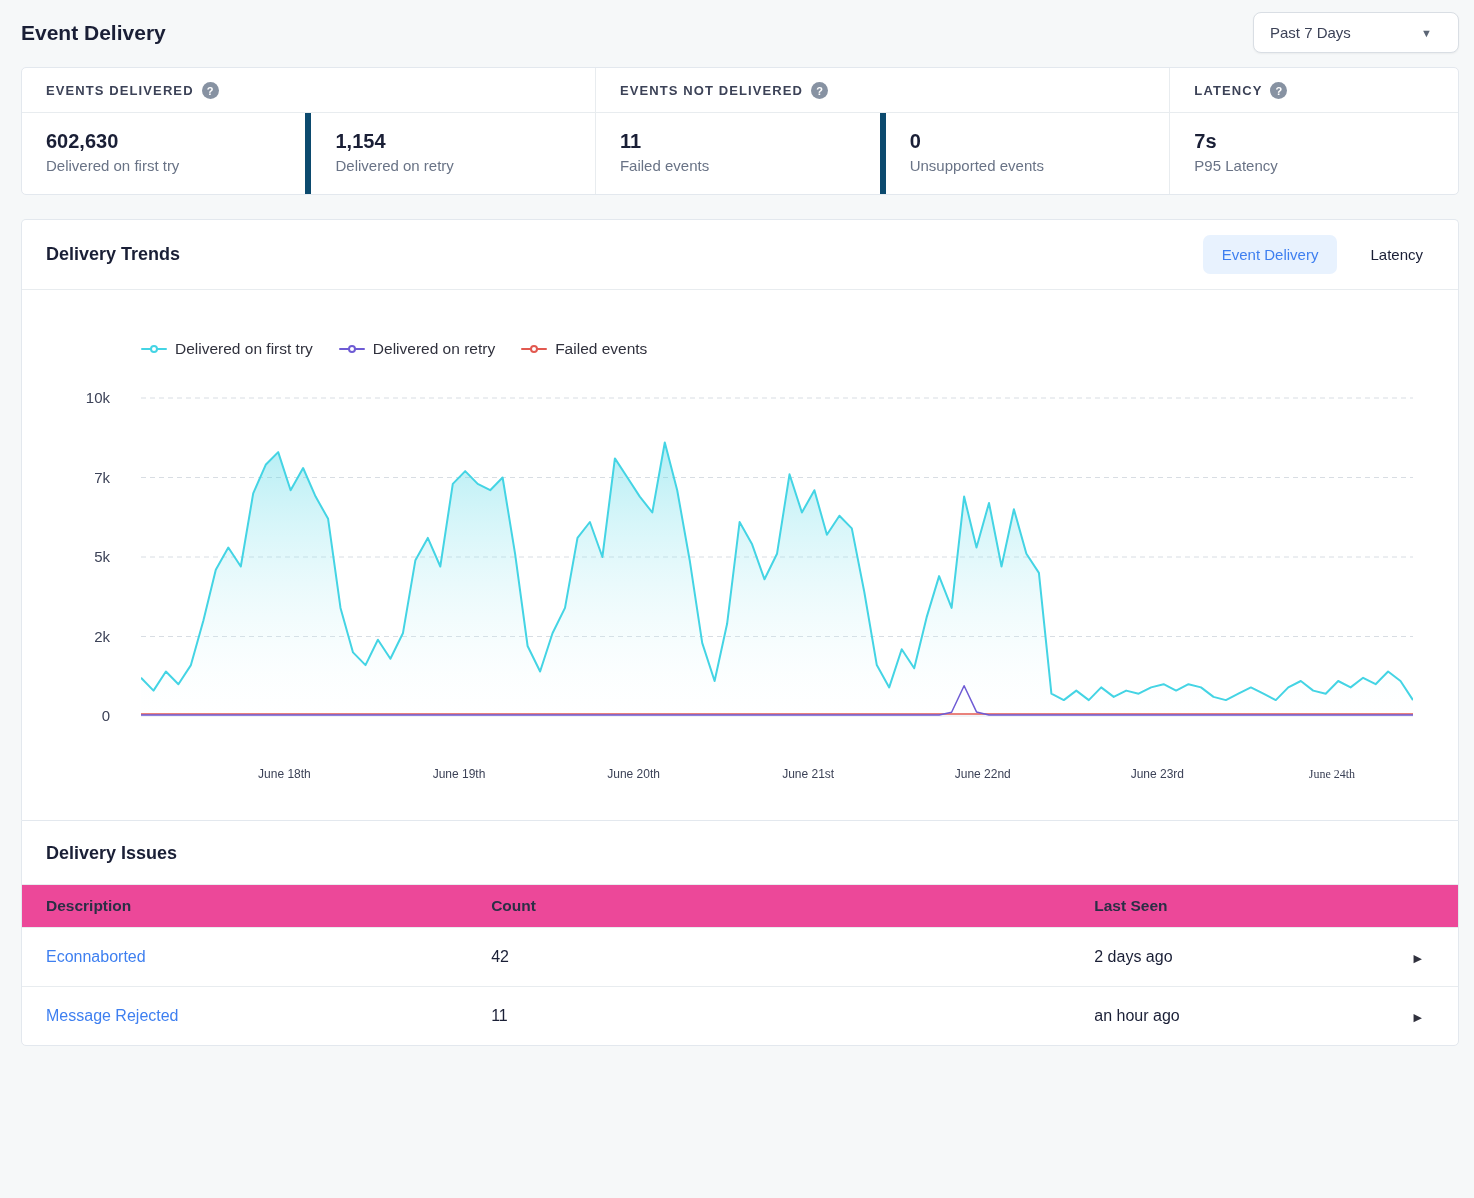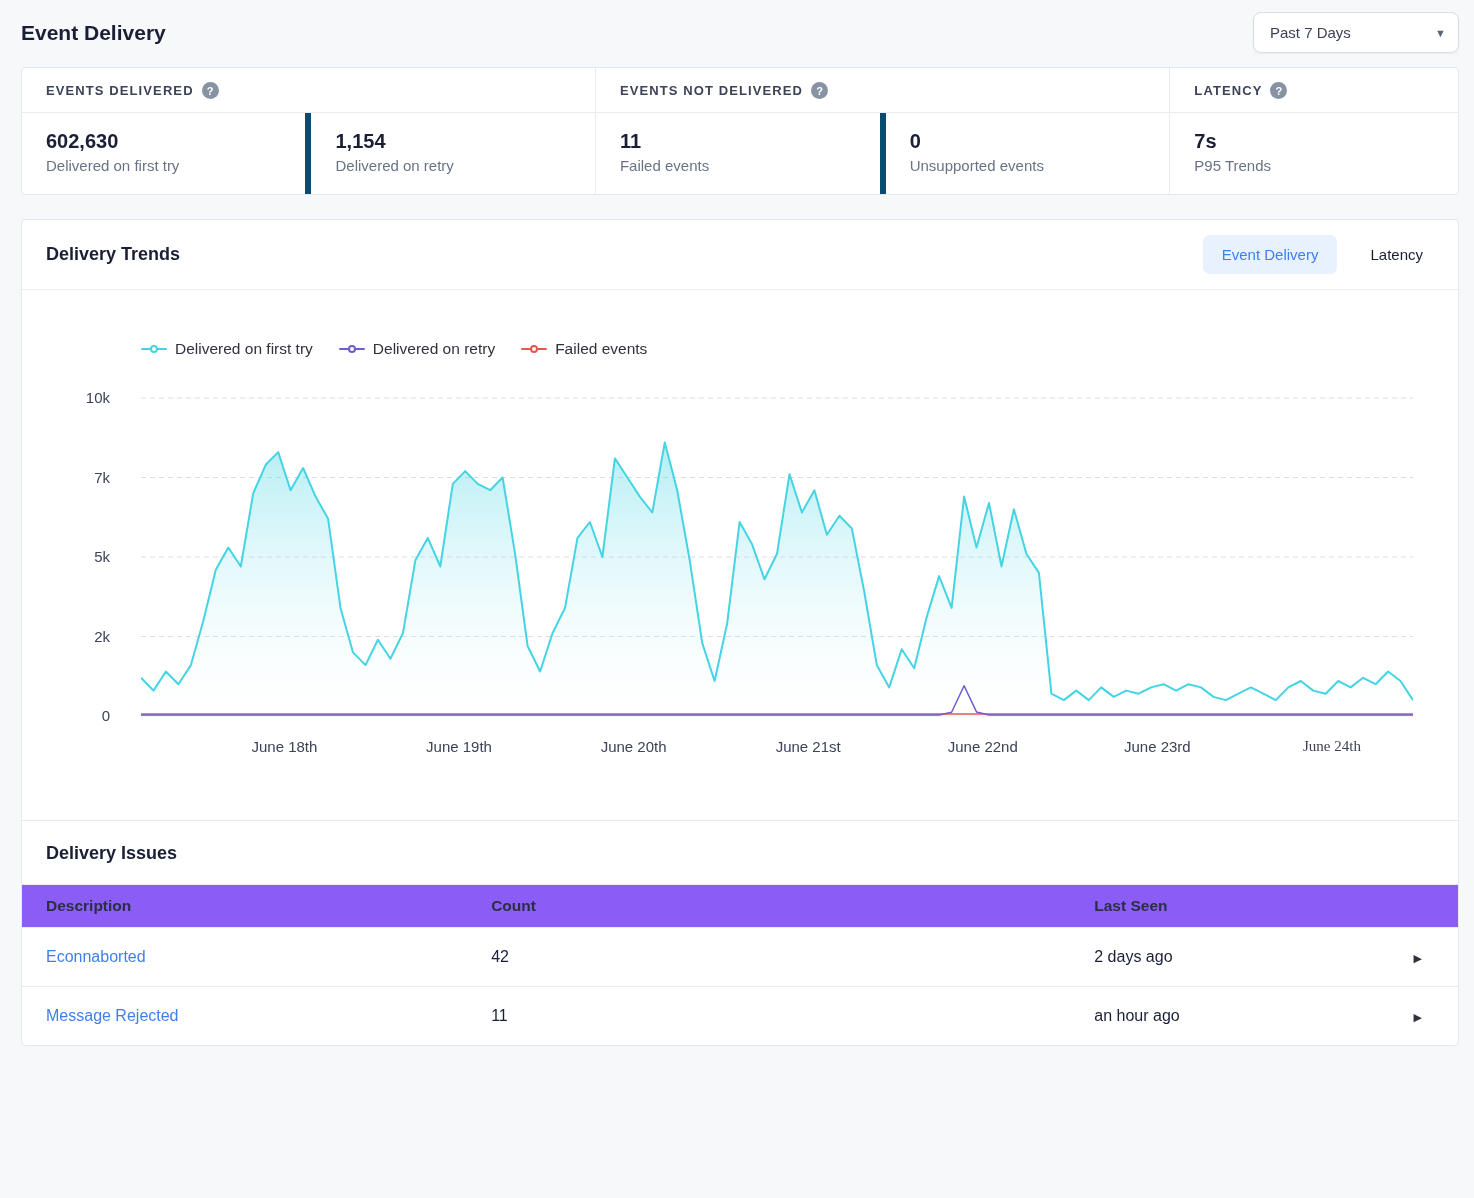--- a/index.html
+++ b/index.html
@@ -12,21 +12,21 @@
     position: relative;
   }
   .page { padding: 0 15px 0 21px; }
 
   
   .topbar { display: flex; align-items: center; justify-content: space-between; padding: 12px 0 14px 0; }
   .page-title { font-size: 21px; font-weight: 700; color: #1a1f36; }
   .range-select {
     background: #fff; border: 1px solid #d9dee4; border-radius: 8px;
     height: 41px; width: 206px; display: flex; align-items: center; justify-content: space-between;
-    padding: 0 12px 0 16px; font-size: 15px; color: #3c4257; cursor: pointer;
+    padding: 0 26px 0 16px; font-size: 15px; color: #3c4257; cursor: pointer;
     box-shadow: 0 1px 2px rgba(0,0,0,0.05);
   }
   .caret { font-size: 11px; color: #5b6575; }
 
   
   .stats-card { background: #fff; border: 1px solid #e3e8ee; border-radius: 5px; display: flex; }
   .stat-group { display: flex; flex-direction: column; }
   .stat-group + .stat-group { border-left: 1px solid #e8ecef; }
   .g1 { flex: 0 0 39.9%; } .g2 { flex: 0 0 40.0%; } .g3 { flex: 1; }
   .stat-head { display: flex; align-items: center; gap: 8px; padding: 14px 24px 13px 24px; border-bottom: 1px solid #e8ecef; }
@@ -55,27 +55,27 @@
   .legend { display: flex; align-items: center; gap: 26px; margin: 0 0 36px 119px; }
   .legend-item { display: flex; align-items: center; gap: 8px; cursor: pointer; }
   .legend-marker { display: inline-block; width: 26px; height: 2px; border-radius: 1px; position: relative; }
   .legend-marker i { position: absolute; left: 9px; top: -3px; width: 8px; height: 8px; border: 2px solid; border-radius: 50%; background: #fff; display: block; }
   .legend-label { font-size: 15.5px; color: #30313d; }
   .plot { position: relative; padding-left: 119px; height: 386px; }
   .plot svg { width: 1272px; height: 326px; display: block; }
   .y-labels { position: absolute; left: 0; top: 0; width: 100px; height: 326px; }
   .ytick { position: absolute; right: 12px; font-size: 15px; color: #3c4257; text-align: right; margin-left: 8px; }
   .x-labels { position: absolute; left: 119px; top: 344px; width: 1272px; height: 24px; }
-  .xtick { position: absolute; width: 140px; text-align: center; font-size: 15px; color: #3c4257; }
+  .xtick { position: absolute; width: 140px; text-align: center; font-size: 12px; color: #3c4257; margin-top: 29px; }
 
   
   .issues-card { background: #fff; border: 1px solid #e3e8ee; border-radius: 0 0 5px 5px; }
   .issues-card .section-title { padding: 22px 24px 20px 24px; }
   table { width: 100%; border-collapse: collapse; }
-  thead tr { background: #8b5cf6; }
+  thead tr { background: #ec4899; }
   th { text-align: left; font-size: 15.5px; font-weight: 700; color: #2a2f45; padding: 12px 24px; border-top: 1px solid #e8ecef; border-bottom: 1px solid #e8ecef; }
   td { font-size: 16px; color: #1a1f36; padding: 20px 24px; }
   tbody tr { border-top: 1px solid #e8ecef; cursor: pointer; }
   tbody tr:first-child { border-top: none; }
   td a { color: #3e7ff0; text-decoration: none; cursor: pointer; }
   .chev-cell { text-align: right; padding-right: 36px; }
   .chev { color: #30313d; font-size: 11px; }
 </style>
 </head>
 <body>
@@ -124,21 +124,21 @@
       </div>
     </div>
     <div class="stat-group g3">
       <div class="stat-head">
         <span class="stat-label">LATENCY</span>
         <span class="help-icon">?</span>
       </div>
       <div class="stat-cells">
         <div class="stat-cell">
           <div class="stat-value">7s</div>
-          <div class="stat-caption">P95 Trends</div>
+          <div class="stat-caption">P95 Latency</div>
         </div>
       </div>
     </div>
   </section>
 
   <section class="trends-card">
     <div class="trends-head">
       <h2 class="section-title">Delivery Trends</h2>
       <div class="tabs">
         <div class="tab active">Event Delivery</div>

